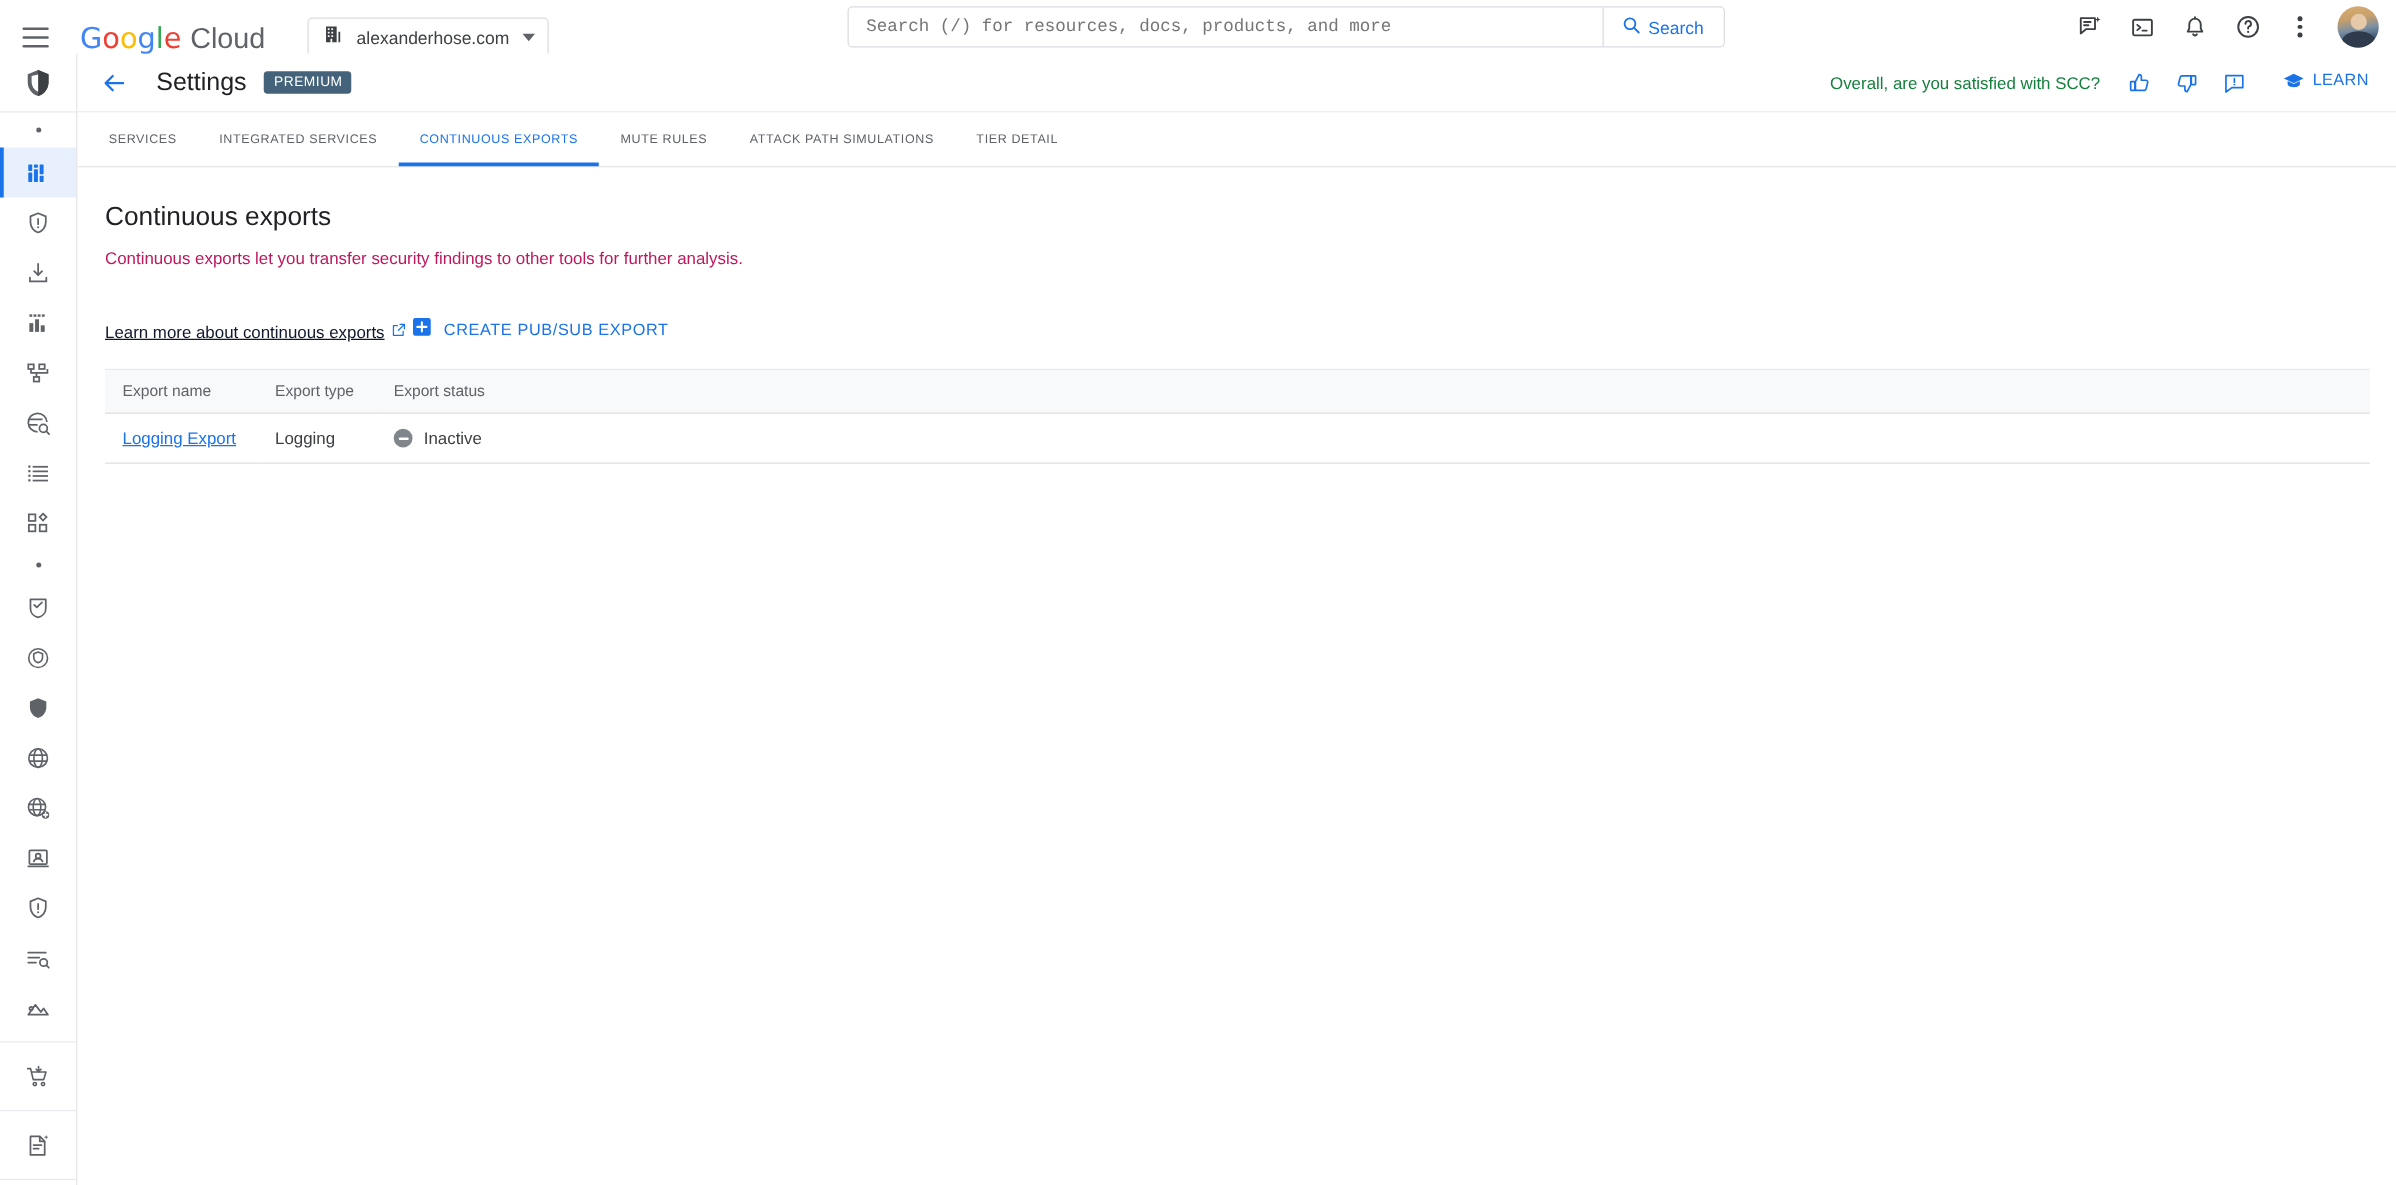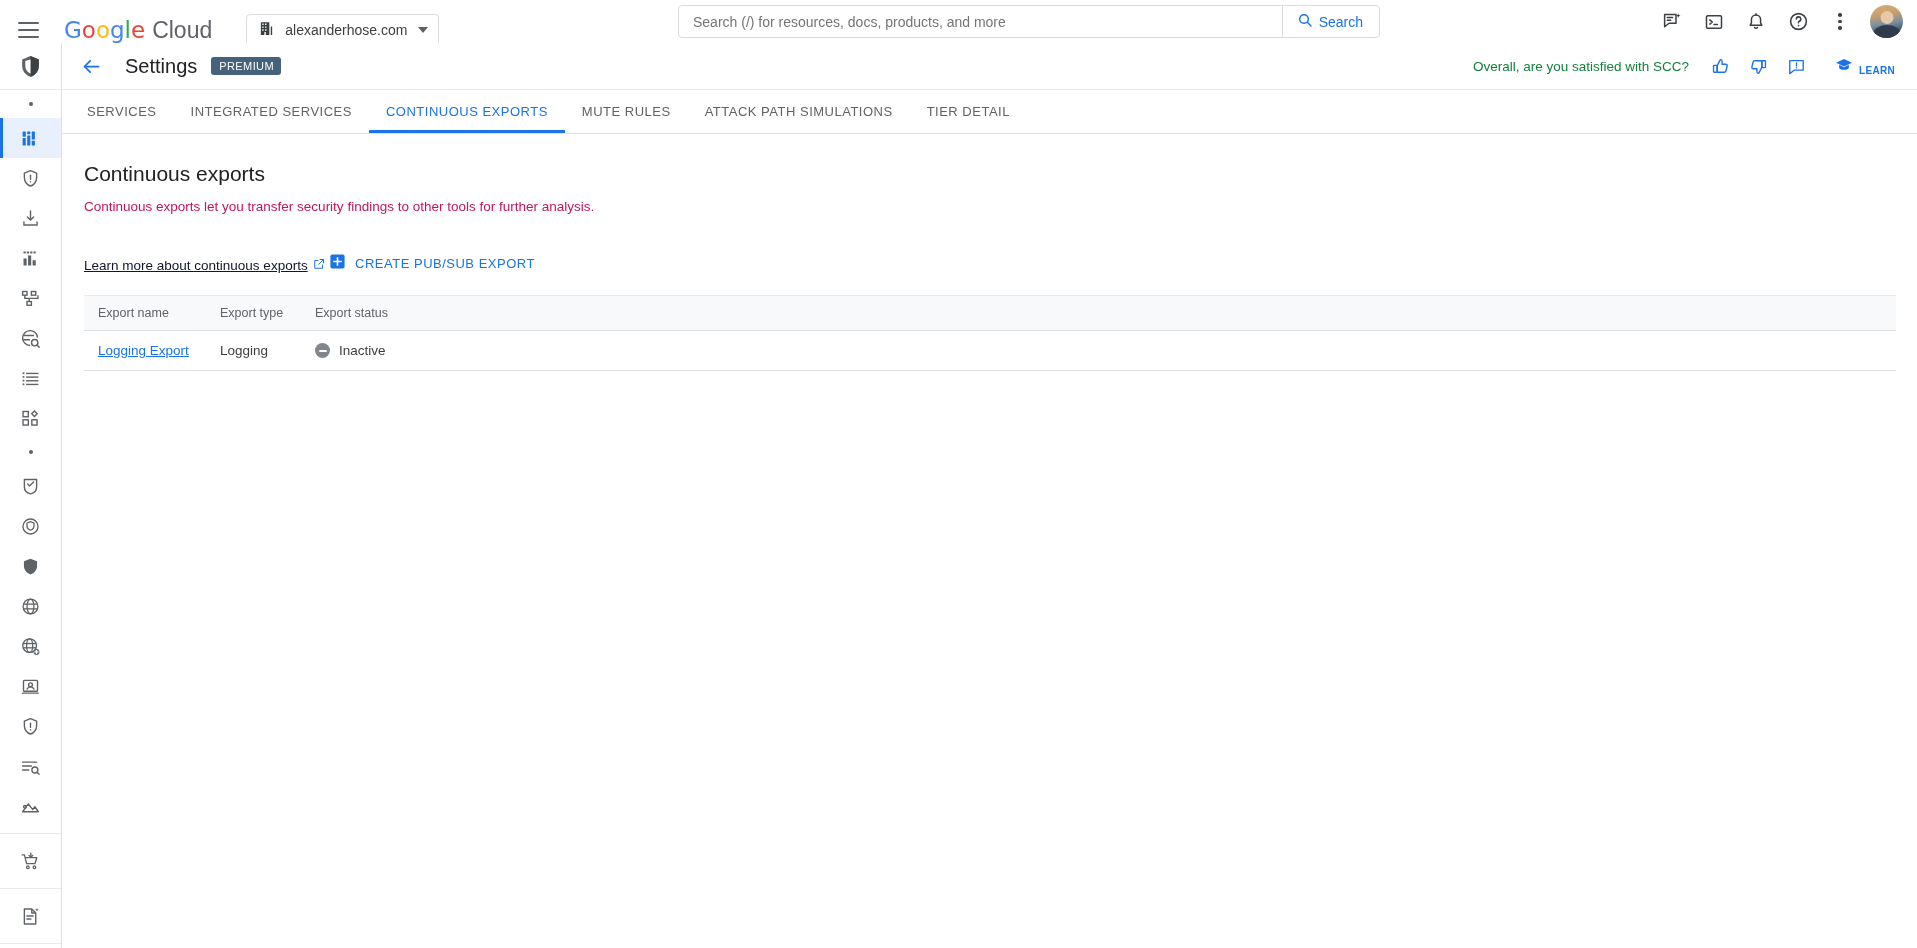--- a/index.html
+++ b/index.html
@@ -50,21 +50,21 @@
 
   .search-wrap {
     position: absolute; left: 678px; top: 5px;
     width: 702px; height: 33px;
     border: 1px solid #dadce0; border-radius: 4px;
     display: flex; align-items: center; background: #fff;
   }
   .search-input {
     flex: 1; height: 31px; border: none; outline: none; background: transparent;
     font-size: 14px; color: #4c1d95; padding: 0 14px;
-    font-family: Liberation Sans, sans-serif;
+    font-family: Liberation Mono, monospace;
   }
   .search-input::placeholder { color: #757575; }
   .search-btn {
     display: flex; align-items: center; gap: 6px; height: 31px;
     padding: 0 16px 0 14px; border-left: 1px solid #dadce0;
     color: #1a73e8; font-size: 14px; font-weight: 500; cursor: pointer; background: transparent;
     font-family: "Liberation Sans", sans-serif; white-space: nowrap;
   }
 
   .top-actions {
@@ -138,35 +138,35 @@
   }
   .header-right {
     margin-left: auto; display: flex; align-items: center; gap: 4px; padding-right: 14px;
   }
   .satisfied-text { font-size: 13.5px; color: #15803d; margin-right: 10px; white-space: nowrap; }
   .fb-btn {
     width: 34px; height: 34px; border-radius: 50%; display: flex;
     align-items: center; justify-content: center; cursor: pointer; color: #1a73e8;
   }
   .learn-btn {
-    display: flex; align-items: flex-end; gap: 6px; margin-left: 10px;
-    color: #1a73e8; font-size: 10px; font-weight: 700; letter-spacing: 0.3px;
+    display: flex; align-items: flex-start; gap: 6px; margin-left: 10px;
+    color: #1a73e8; font-size: 13px; font-weight: 400; letter-spacing: 0.3px;
     cursor: pointer; padding: 6px 8px; border-radius: 4px; white-space: nowrap;
   }
 
   
   .tabs {
     position: absolute; top: 90px; left: 62px;
     width: 1855px; height: 44px;
     background: #fff; border-bottom: 1px solid #e0e0e0;
     display: flex; align-items: stretch; padding-left: 8px;
   }
   .tab {
     display: flex; align-items: center; padding: 0 17px;
-    font-size: 13px; font-weight: 500; letter-spacing: 0.5px;
+    font-size: 10px; font-weight: 500; letter-spacing: 0.5px;
     color: #5f6368; cursor: pointer; position: relative; white-space: nowrap;
   }
   .tab.active { color: #1a73e8; }
   .tab.active::after {
     content: ""; position: absolute; left: 0; right: 0; bottom: 0; height: 3px; background: #1a73e8;
   }
 
   
   .content {
     position: absolute; top: 134px; left: 62px;

